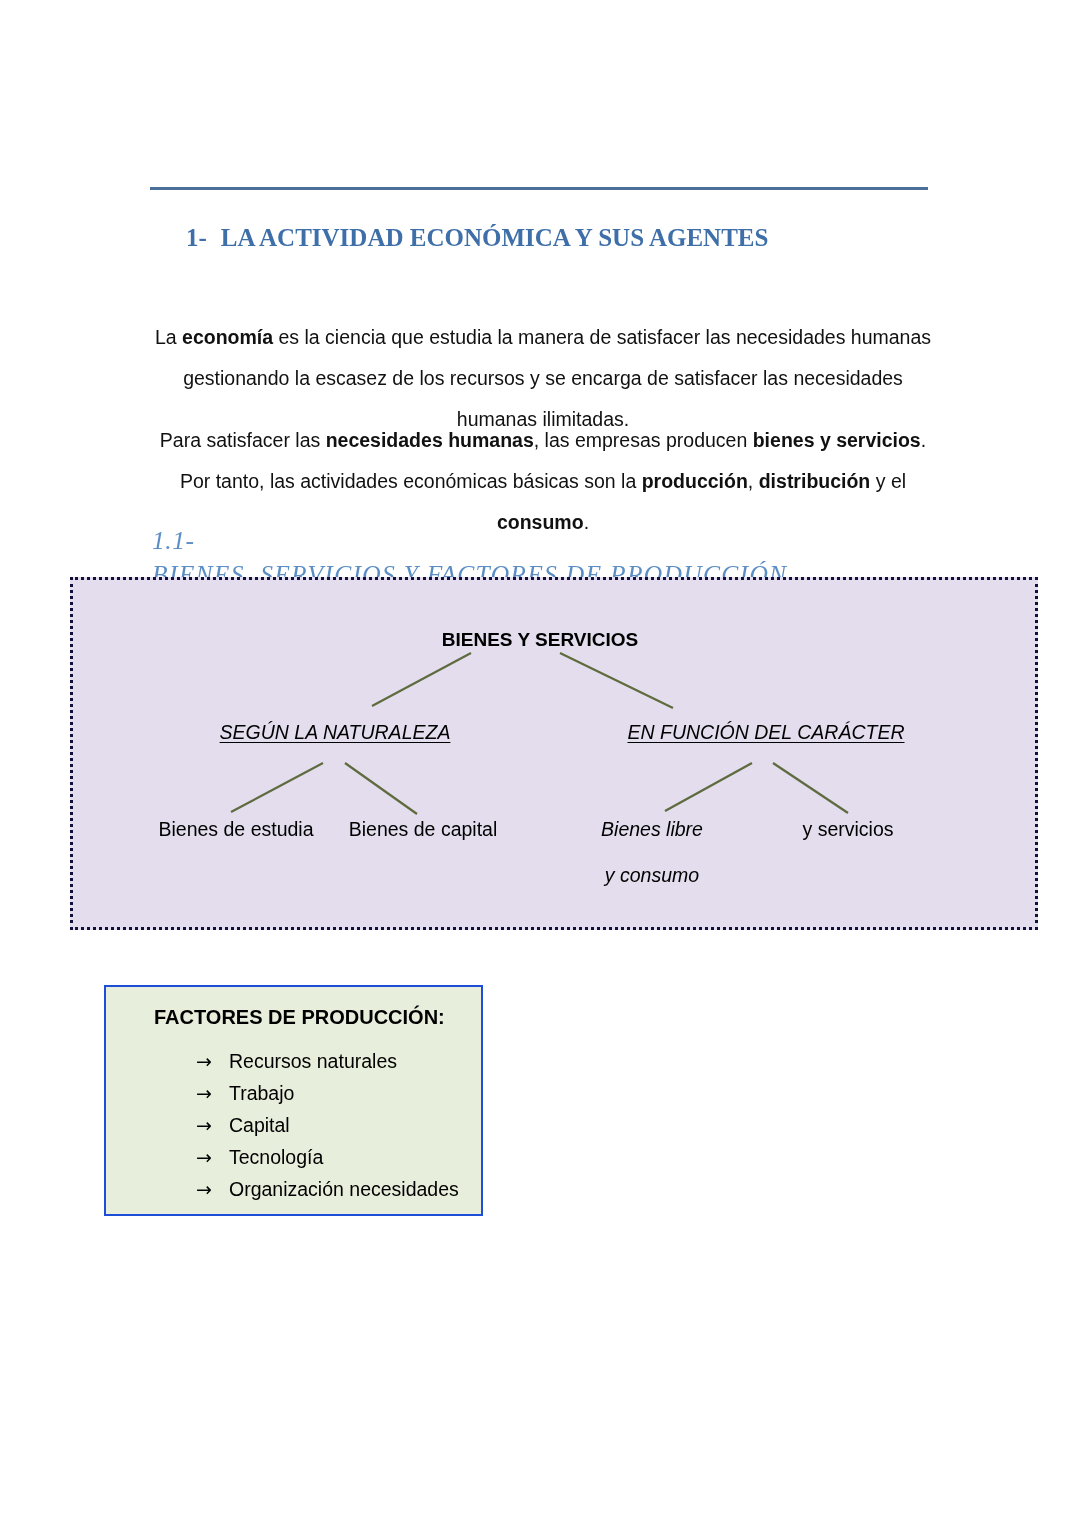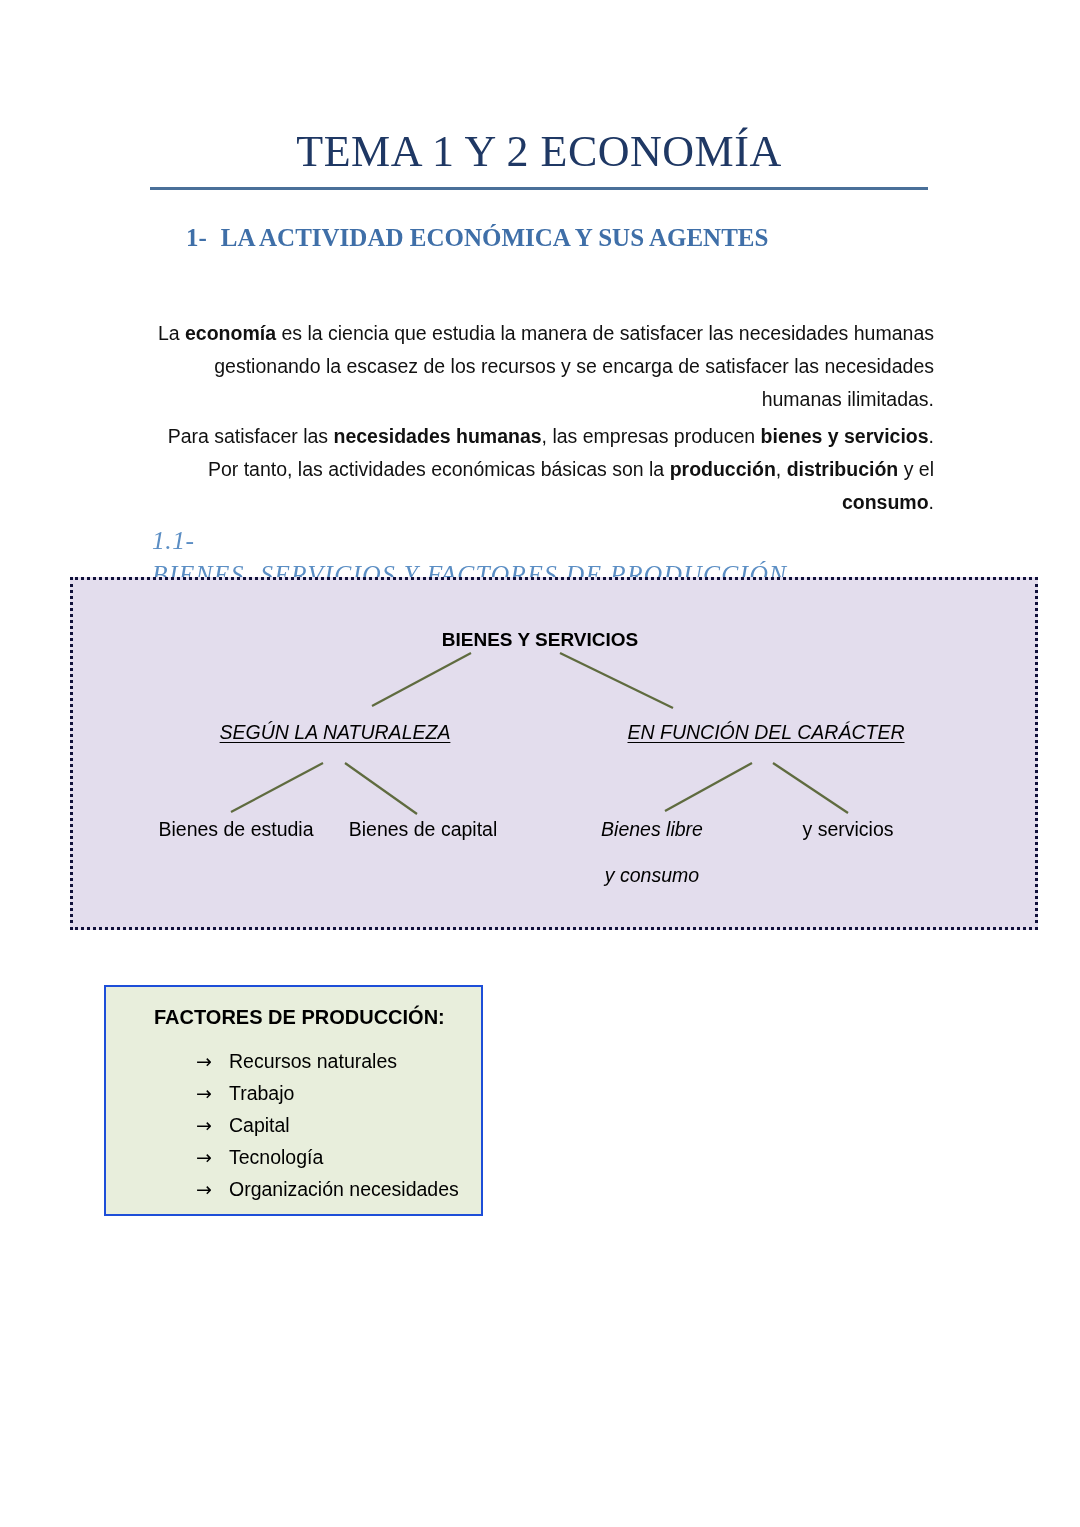--- a/index.html
+++ b/index.html
@@ -60,23 +60,23 @@
   }
   .h1-num { margin-right: 14px; }
 
   
   .para {
     position: absolute;
     left: 152px;
     width: 782px;
     font-family: "Liberation Sans", sans-serif;
     font-size: 19.5px;
-    line-height: 33px;
+    line-height: 41px;
     color: #111111;
-    text-align: right;
+    text-align: center;
   }
   .para b { font-weight: bold; }
   #para1 { top: 297px; }
   #para2 { top: 400px; }
 
   
   .h2-row {
     position: absolute;
     left: 152px;
     top: 524px;
@@ -186,21 +186,20 @@
     font-family: "DejaVu Sans", sans-serif;
     font-size: 19px;
     color: #000000;
   }
 </style>
 </head>
 <body>
 
 <div id="page">
 
-  <div class="doc-title">TEMA 1 Y 2 ECONOMÍA</div>
   <div class="title-rule"></div>
 
   <div class="h1-row">
     <span class="h1-num">1-</span>
     <span>LA ACTIVIDAD ECONÓMICA Y SUS AGENTES</span>
   </div>
 
   <p class="para" id="para1">
     <span>La </span><b>economía</b><span> es la ciencia que estudia la manera de satisfacer las necesidades humanas gestionando la escasez de los recursos y se encarga de satisfacer las necesidades humanas ilimitadas.</span>
   </p>

